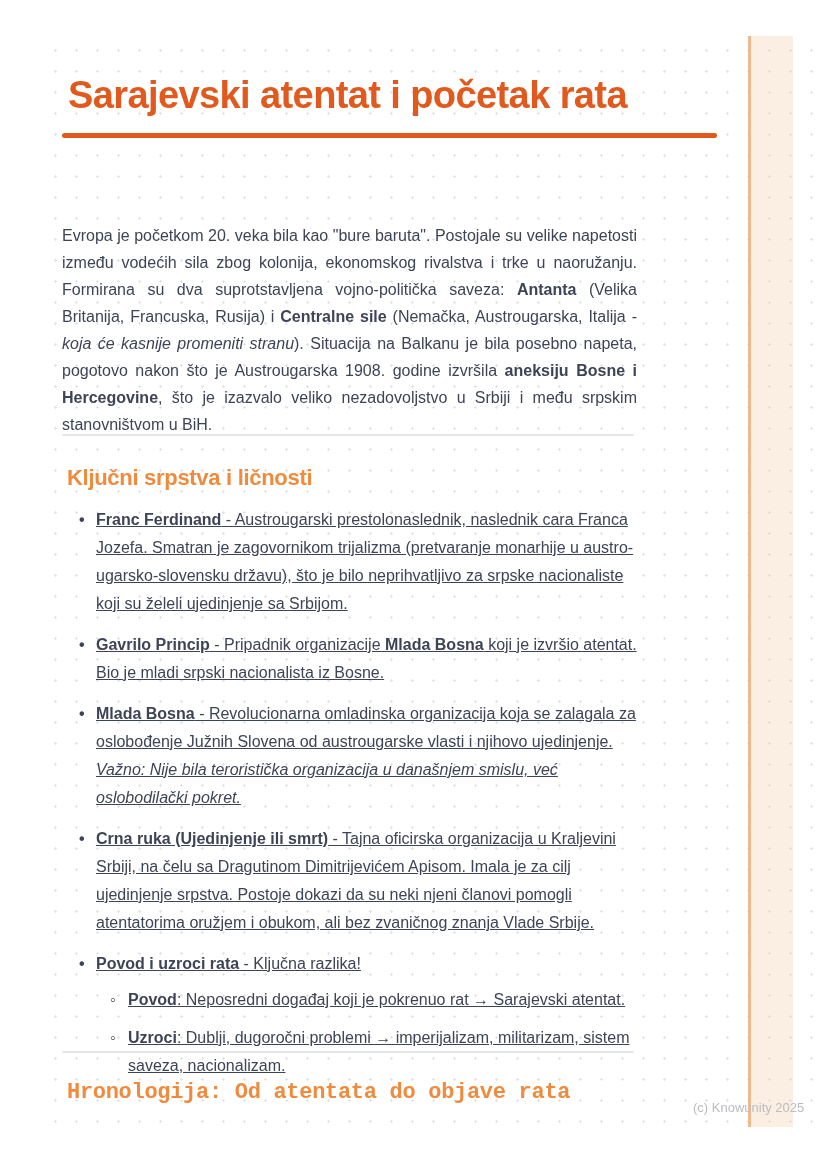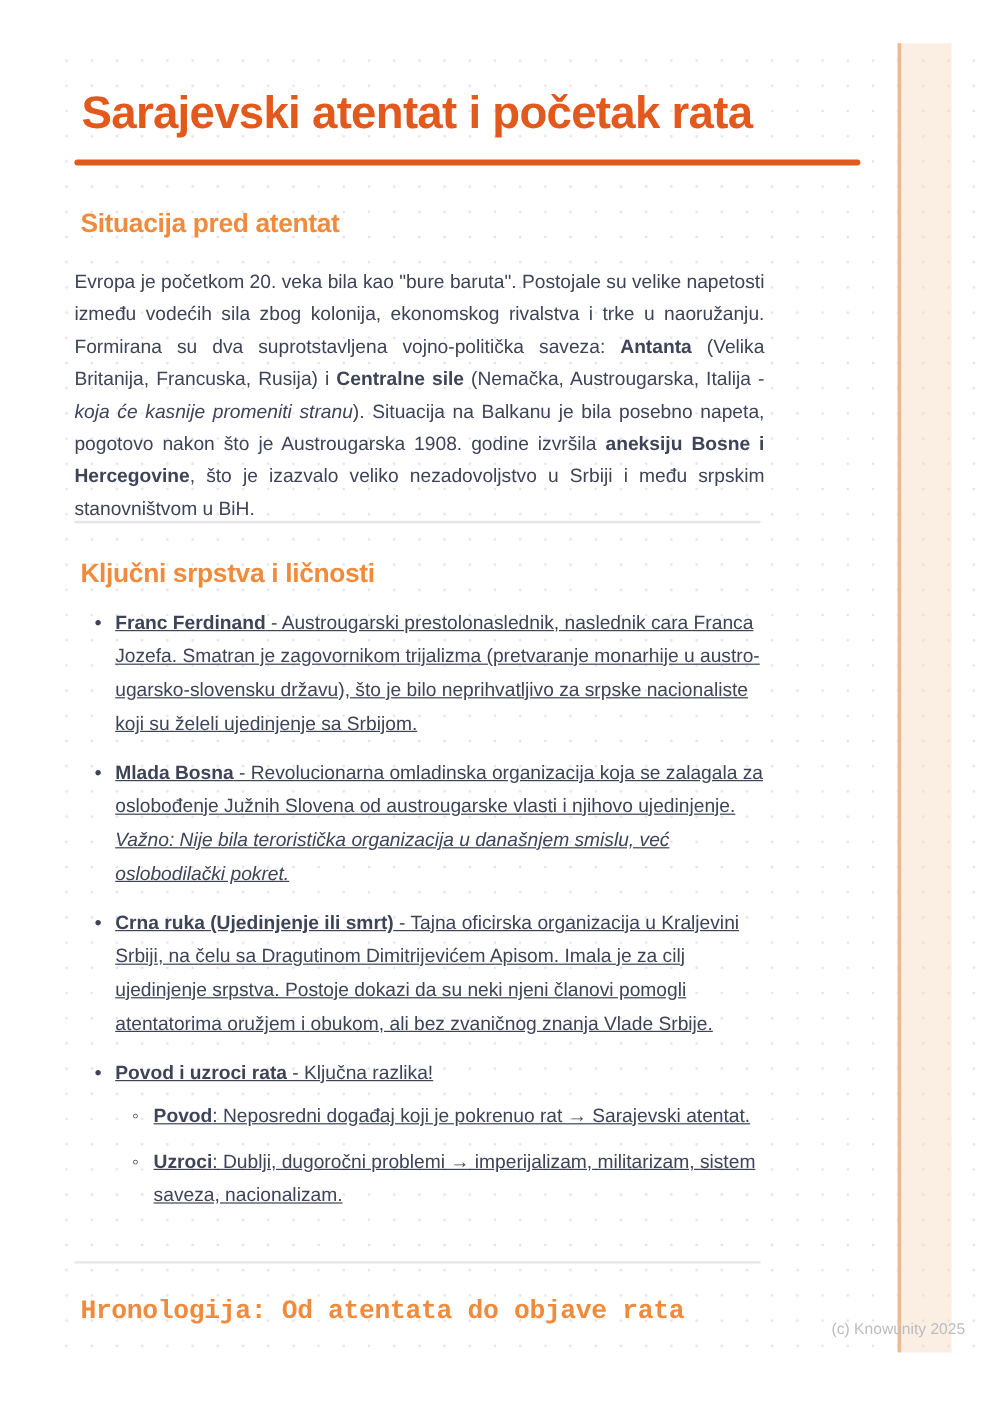--- a/index.html
+++ b/index.html
@@ -118,30 +118,32 @@
 </head>
 <body>
 
 <div class="page">
   <div class="dots"></div>
   <div class="band"></div>
 
   <h1 class="title">Sarajevski atentat i početak rata</h1>
   <div class="title-rule"></div>
 
-  <h2 class="h2 h2-1">Situacija pred atentat</h2>
   <p class="para"><span>Evropa je početkom 20. veka bila kao "bure baruta". Postojale su velike napetosti između vodećih sila zbog kolonija, ekonomskog rivalstva i trke u naoružanju. Formirana su dva suprotstavljena vojno-politička saveza: </span><span class="b">Antanta</span><span> (Velika Britanija, Francuska, Rusija) i </span><span class="b">Centralne sile</span><span> (Nemačka, Austrougarska, Italija - </span><span class="i">koja će kasnije promeniti stranu</span><span>). Situacija na Balkanu je bila posebno napeta, pogotovo nakon što je Austrougarska 1908. godine izvršila </span><span class="b">aneksiju Bosne i Hercegovine</span><span>, što je izazvalo veliko nezadovoljstvo u Srbiji i među srpskim stanovništvom u BiH.</span></p>
 
   <div class="divider d1"></div>
 
   <h2 class="h2 h2-2">Ključni srpstva i ličnosti</h2>
 
   <ul class="list">
     <li>
       <span><span class="b">Franc Ferdinand</span><span> - Austrougarski prestolonaslednik, naslednik cara Franca Jozefa. Smatran je zagovornikom trijalizma (pretvaranje monarhije u austro-ugarsko-slovensku državu), što je bilo neprihvatljivo za srpske nacionaliste koji su želeli ujedinjenje sa Srbijom.</span></span>
+    </li>
+    <li>
+      <span><span class="b">Gavrilo Princip</span><span> - Pripadnik organizacije </span><span class="b">Mlada Bosna</span><span> koji je izvršio atentat. Bio je mladi srpski nacionalista iz Bosne.</span></span>
     </li>
     <li>
       <span><span class="b">Mlada Bosna</span><span> - Revolucionarna omladinska organizacija koja se zalagala za oslobođenje Južnih Slovena od austrougarske vlasti i njihovo ujedinjenje. </span><span class="i">Važno: Nije bila teroristička organizacija u današnjem smislu, već oslobodilački pokret.</span></span>
     </li>
     <li>
       <span><span class="b">Crna ruka (Ujedinjenje ili smrt)</span><span> - Tajna oficirska organizacija u Kraljevini Srbiji, na čelu sa Dragutinom Dimitrijevićem Apisom. Imala je za cilj ujedinjenje srpstva. Postoje dokazi da su neki njeni članovi pomogli atentatorima oružjem i obukom, ali bez zvaničnog znanja Vlade Srbije.</span></span>
     </li>
     <li>
       <span><span class="b">Povod i uzroci rata</span><span> - Ključna razlika!</span></span>
       <ul class="sublist">

